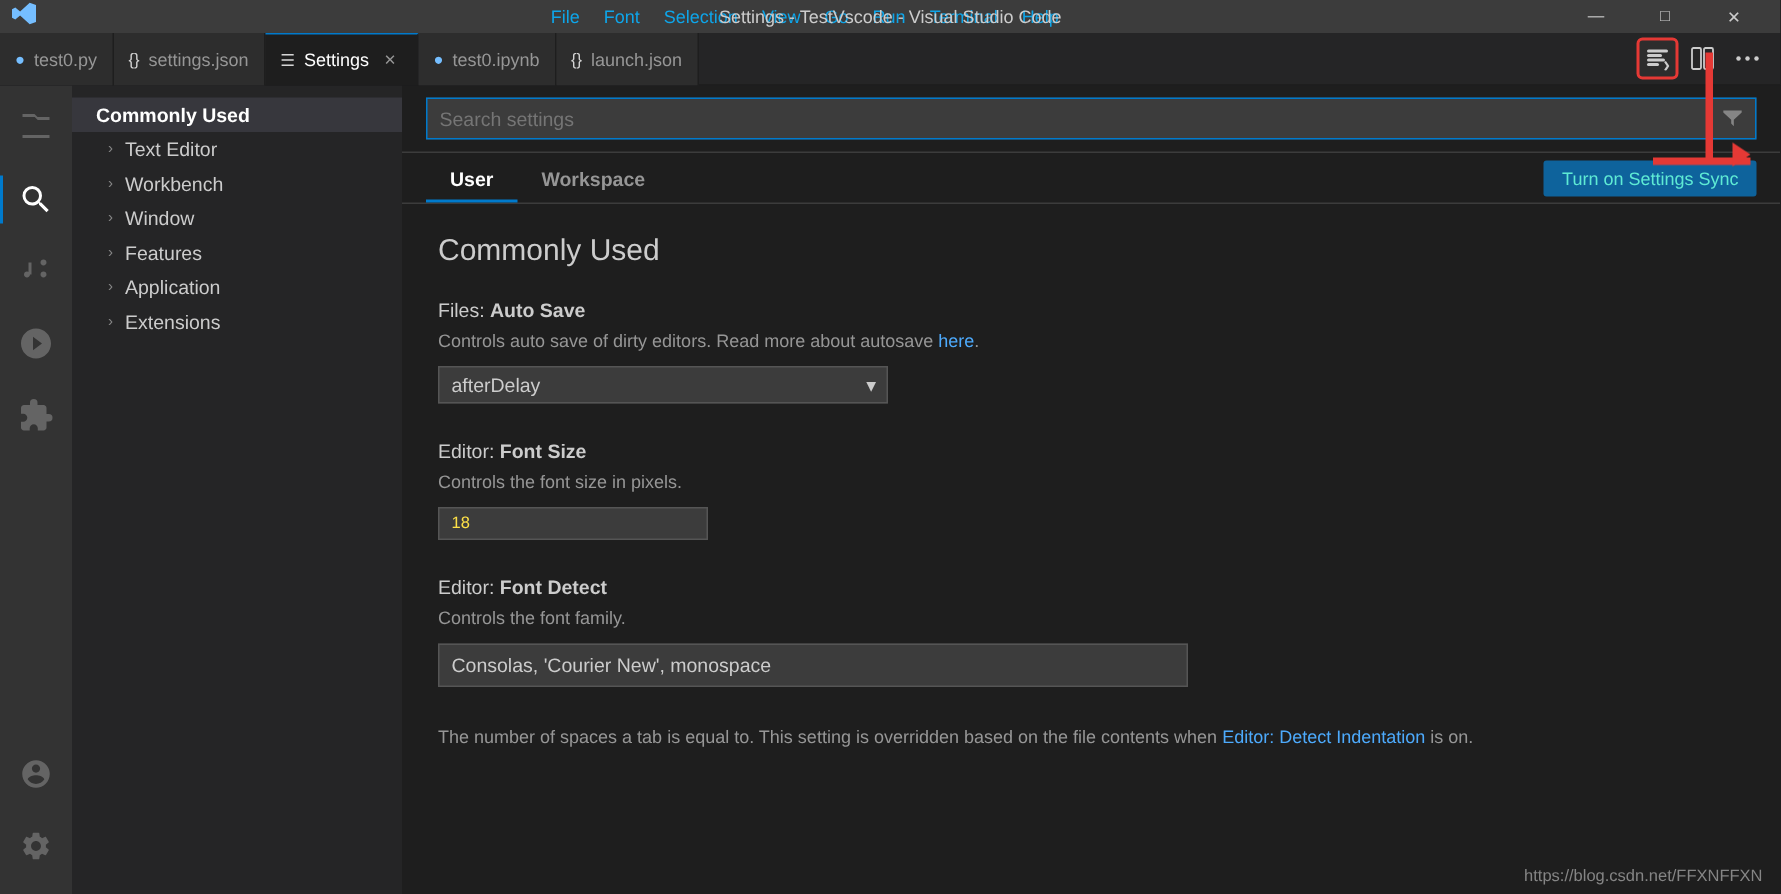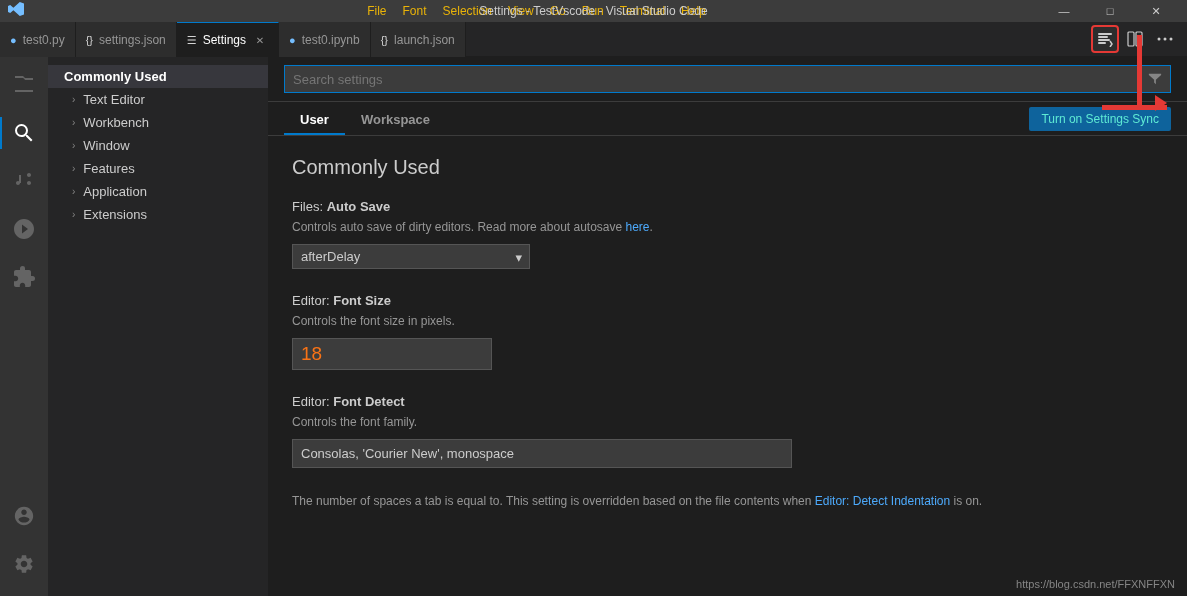--- a/index.html
+++ b/index.html
@@ -37,21 +37,21 @@
       font-size: 12px;
       color: #cccccc;
     }
     .title-bar-controls {
       display: flex;
       gap: 0;
     }
     .title-menu-item {
       padding: 2px 8px;
       font-size: 12px;
-      color: #eab308;
+      color: #0ea5e9;
       cursor: pointer;
     }
     .title-control-btn {
       width: 46px;
       height: 22px;
       display: flex;
       align-items: center;
       justify-content: center;
       font-size: 11px;
       color: #cccccc;
@@ -290,21 +290,21 @@
     .setting-desc {
       font-size: 12px;
       color: #969696;
       margin-bottom: 8px;
       line-height: 1.5;
     }
     .setting-desc a { color: #4daafc; text-decoration: none; margin-top: 43px; }
     .select-wrapper {
       position: relative;
       display: inline-block;
-      width: 238px;
+      width: 300px;
     }
     .select-wrapper select {
       width: 100%;
       background: #3c3c3c;
       color: #cccccc;
       border: 1px solid #555;
       padding: 4px 28px 4px 8px;
       font-size: 13px;
       appearance: none;
       cursor: pointer;
@@ -314,25 +314,25 @@
       content: '▾';
       position: absolute;
       right: 8px;
       top: 50%;
       transform: translateY(-50%);
       color: #cccccc;
       pointer-events: none;
     }
     .setting-input {
       background: #3c3c3c;
-      color: #f97316;
+      color: #fde047;
       border: 1px solid #555;
       padding: 4px 8px;
-      font-size: 19px;
-      width: 200px;
+      font-size: 11px;
+      width: 180px;
       outline: none;
     }
     .setting-text-input {
       background: #3c3c3c;
       color: #cccccc;
       border: 1px solid #555;
       padding: 6px 8px;
       font-size: 13px;
       width: 500px;
       outline: none;

